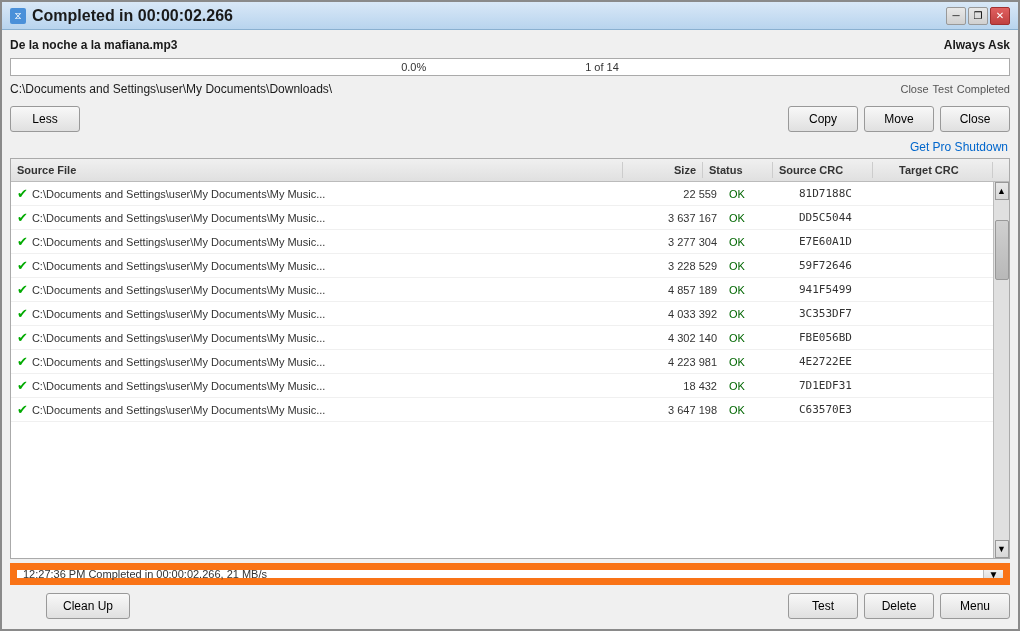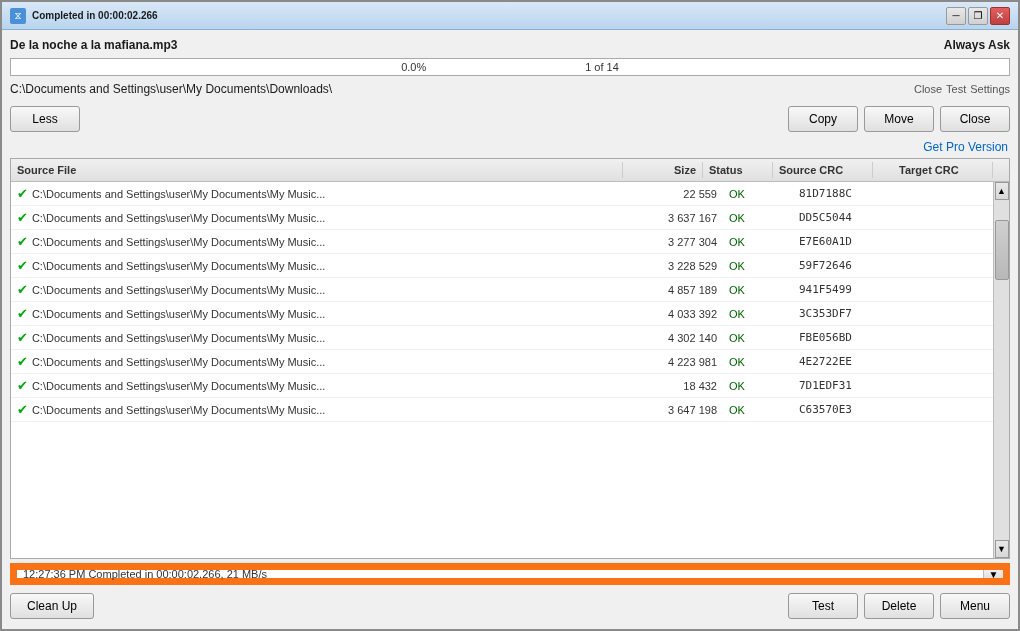--- a/index.html
+++ b/index.html
@@ -36,21 +36,21 @@
       height: 16px;
       background: #4a90d9;
       border-radius: 2px;
       display: flex;
       align-items: center;
       justify-content: center;
       font-size: 10px;
       color: white;
     }
     .title-text {
-      font-size: 10px;
+      font-size: 16px;
       font-weight: bold;
       color: #1a1a1a;
     }
     .title-controls {
       display: flex;
       gap: 2px;
     }
     .title-btn {
       width: 20px;
       height: 18px;
@@ -254,20 +254,21 @@
       display: flex;
       align-items: center;
       justify-content: center;
       cursor: pointer;
       font-size: 10px;
     }
     .bottom-buttons {
       display: flex;
       justify-content: space-between;
       padding: 4px 0;
+      margin-left: 36px;
     }
     .bottom-right-btns {
       display: flex;
       gap: 6px;
     }
     .scrollbar-track {
       width: 16px;
       background: #e0e0e0;
       border-left: 1px solid #bbb;
       display: flex;
@@ -317,36 +318,36 @@
       <span class="progress-bar-text">
         <span>0.0%</span>&nbsp;&nbsp;&nbsp;&nbsp;&nbsp;&nbsp;&nbsp;&nbsp;&nbsp;&nbsp;&nbsp;&nbsp;&nbsp;&nbsp;&nbsp;&nbsp;&nbsp;&nbsp;&nbsp;&nbsp;&nbsp;&nbsp;&nbsp;&nbsp;&nbsp;&nbsp;&nbsp;&nbsp;&nbsp;&nbsp;&nbsp;&nbsp;&nbsp;&nbsp;&nbsp;&nbsp;&nbsp;&nbsp;&nbsp;&nbsp;&nbsp;&nbsp;&nbsp;&nbsp;&nbsp;&nbsp;&nbsp;&nbsp;&nbsp;&nbsp;&nbsp;&nbsp;<span>1 of 14</span>
       </span>
     </div>
 
     <div class="path-row">
       <span class="path-text">C:\Documents and Settings\user\My Documents\Downloads\</span>
       <div class="path-actions">
         <span class="path-action-link">Close</span>
         <span class="path-action-link">Test</span>
-        <span class="path-action-link">Settings</span>
+        <span class="path-action-link">Completed</span>
       </div>
     </div>
 
 
     <div class="buttons-row">
       <button class="btn">Less</button>
       <div class="btn-right-group">
         <button class="btn">Copy</button>
         <button class="btn">Move</button>
         <button class="btn">Close</button>
       </div>
     </div>
 
     <div style="text-align:right;">
-      <a class="pro-link" href="#">Get Pro Version</a>
+      <a class="pro-link" href="#">Get Pro Shutdown</a>
     </div>
 
     <div class="table-container">
       <div class="table-header">
         <div class="th th-source">Source File</div>
         <div class="th th-size">Size</div>
         <div class="th th-status">Status</div>
         <div class="th th-srccrc">Source CRC</div>
         <div class="th th-tgtcrc">Target CRC</div>
         <div style="width:16px;"></div>

